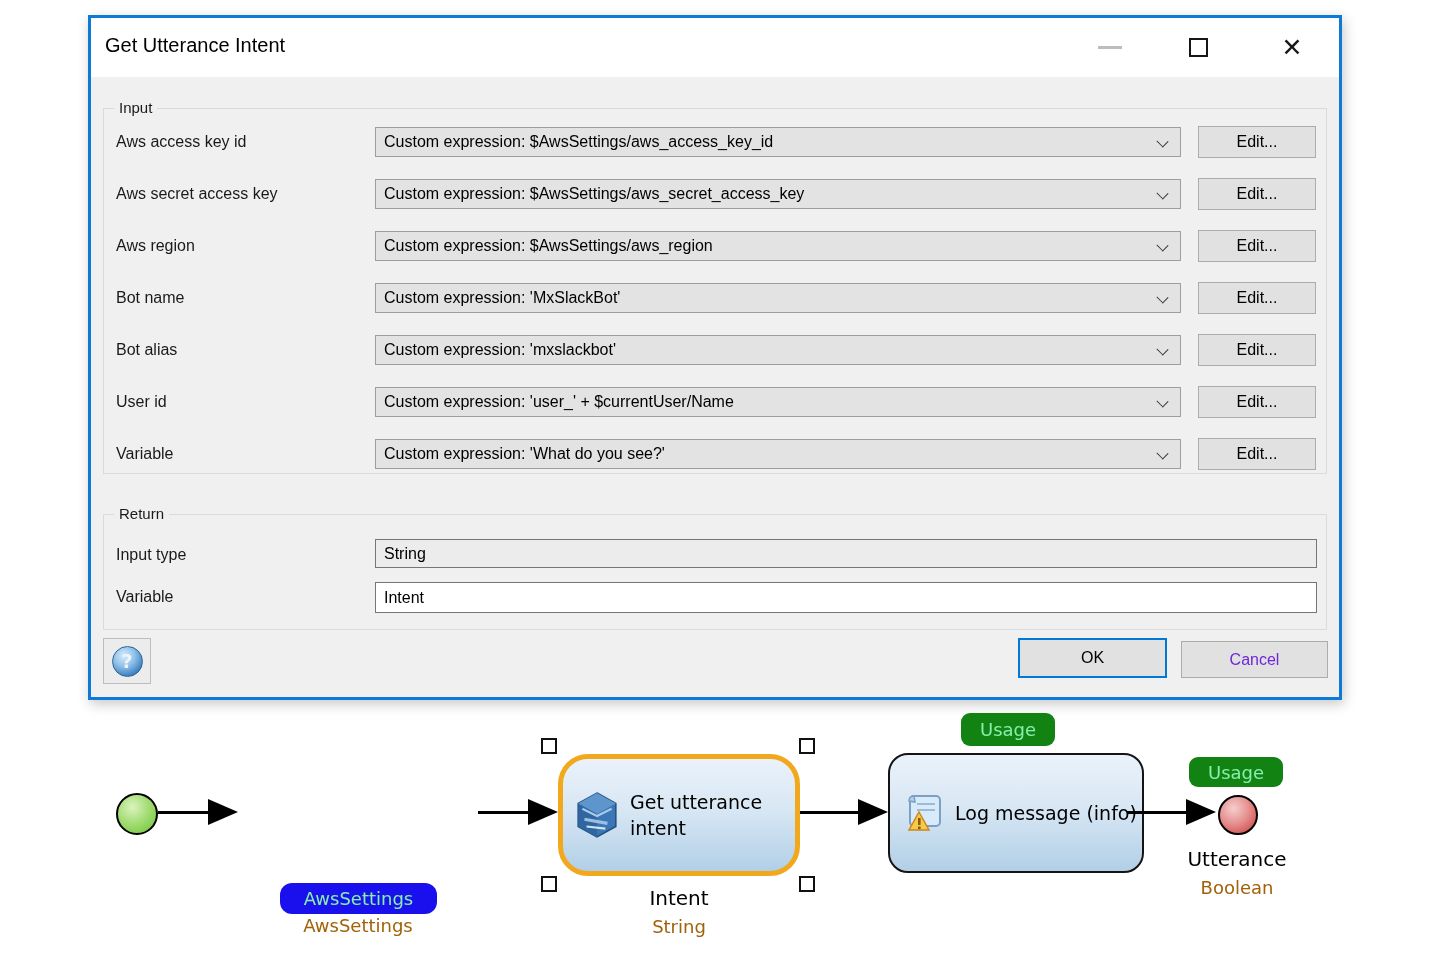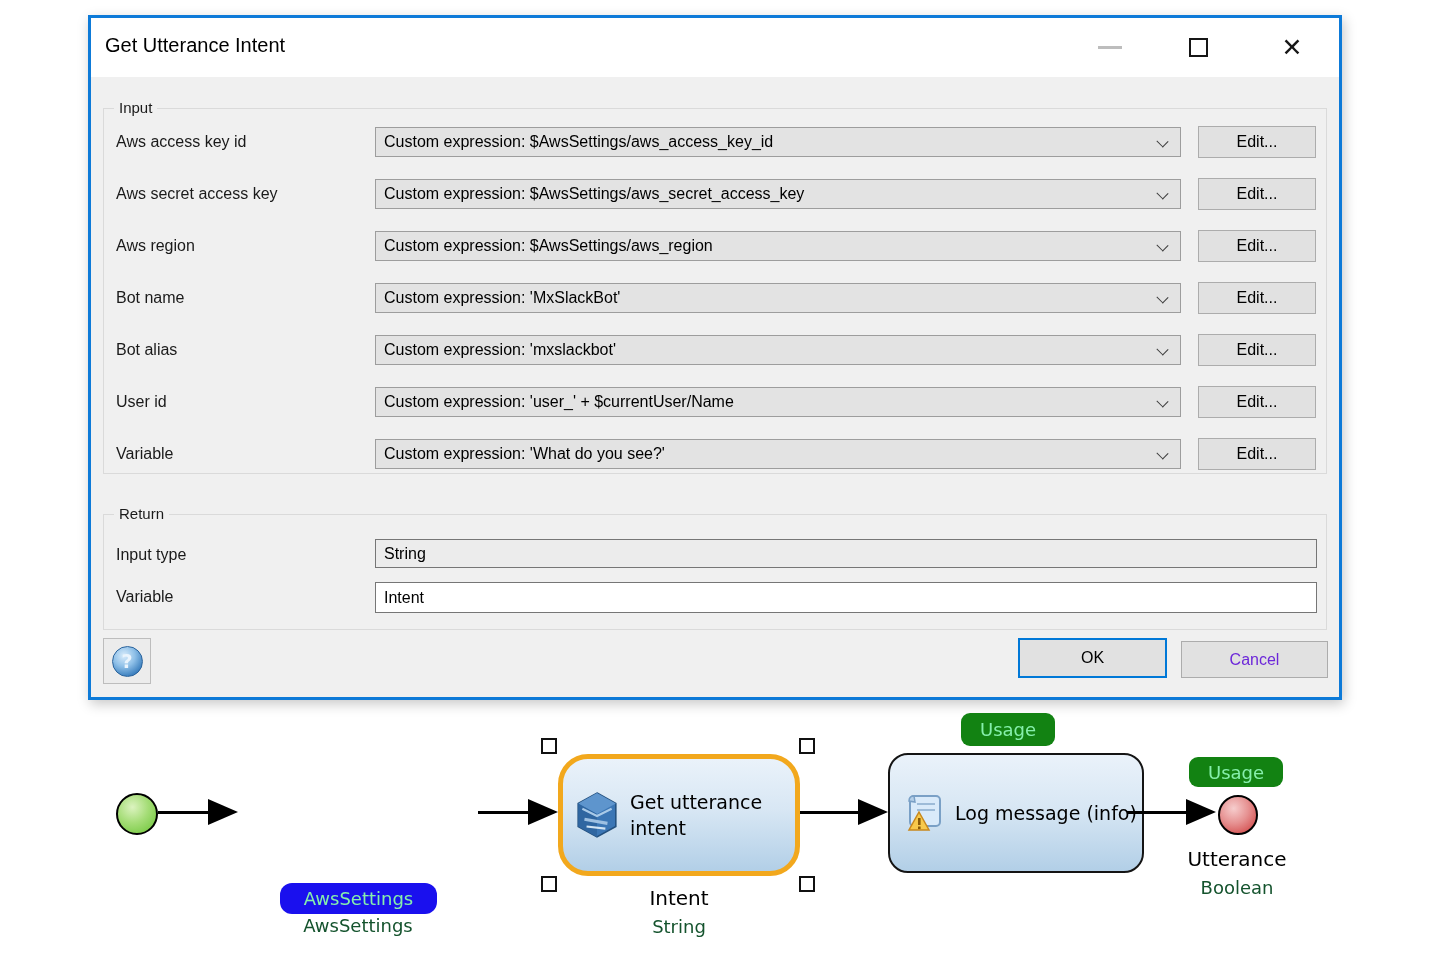--- a/index.html
+++ b/index.html
@@ -107,21 +107,21 @@
   .badge {
     position:absolute; color:#86efac; font-size:18px; display:flex;
     align-items:center; justify-content:center; white-space:nowrap;
   }
   .badge-variable { left:280px; top:183px; width:157px; height:31px; background:#1a10ee; border-radius:12px; }
   .badge-usage-log { left:961px; top:13px; width:94px; height:33px; background:#128212; border-radius:9px; }
   .badge-usage-end { left:1189px; top:57px; width:94px; height:30px; background:#128212; border-radius:9px; }
 
   .dg-label { position:absolute; width:200px; text-align:center; }
   .dg-black { font-size:20px; color:#000; }
-  .dg-blue  { font-size:18px; color:#14532d; }
+  .dg-blue  { font-size:18px; color:#a16207; }
 
   .icon-svg { flex:none; display:block; }
 </style>
 </head>
 <body>
 
 <div class="canvas">
 
   <div class="dialog">
 

